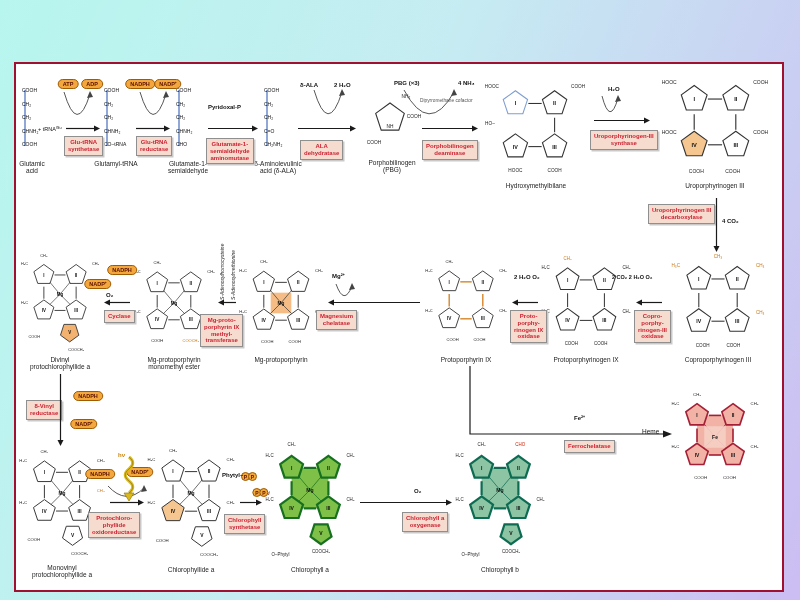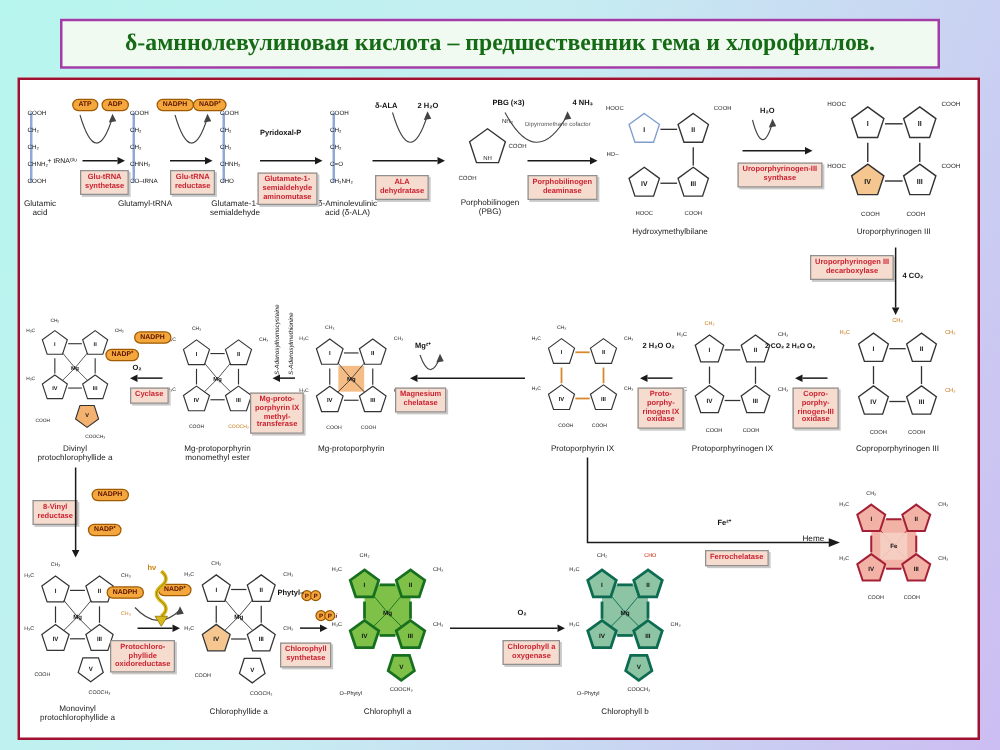--- a/index.html
+++ b/index.html
@@ -31,23 +31,20 @@
   .pp b{display:inline-block;width:9px;height:9px;border-radius:50%;
     background:#f3a73c;border:1px solid #9a5a00;font-size:5px;line-height:8px;
     text-align:center;color:#5a1000;margin-left:-2px;}
   .pp i{font-size:5px;font-weight:bold;color:#5a1000;}
   svg{overflow:visible;display:block;}
 </style>
 </head>
 <body>
 
 <div class="slide">
-  <div class="title-box">
-    <span>δ-амннолевулиновая кислота – предшественник гема и хлорофиллов.</span>
-  </div>
   <div class="panel" id="panel">
       <div class="mol" style="left: 4px; top: 20px;">
         <svg width="30" height="74" viewBox="0 0 30 74">
           <line x1="5" y1="6" x2="5" y2="62" stroke="#8fa8d8" stroke-width="2"></line>
           <text x="2" y="8" font-size="5" fill="#111">COOH</text>
           <text x="2" y="21.5" font-size="5" fill="#111">CH₂</text>
           <text x="2" y="35" font-size="5" fill="#111">CH₂</text>
           <text x="2" y="48.5" font-size="5" fill="#111">CHNH₂</text>
           <text x="2" y="62" font-size="5" fill="#111">COOH</text>
         </svg>

